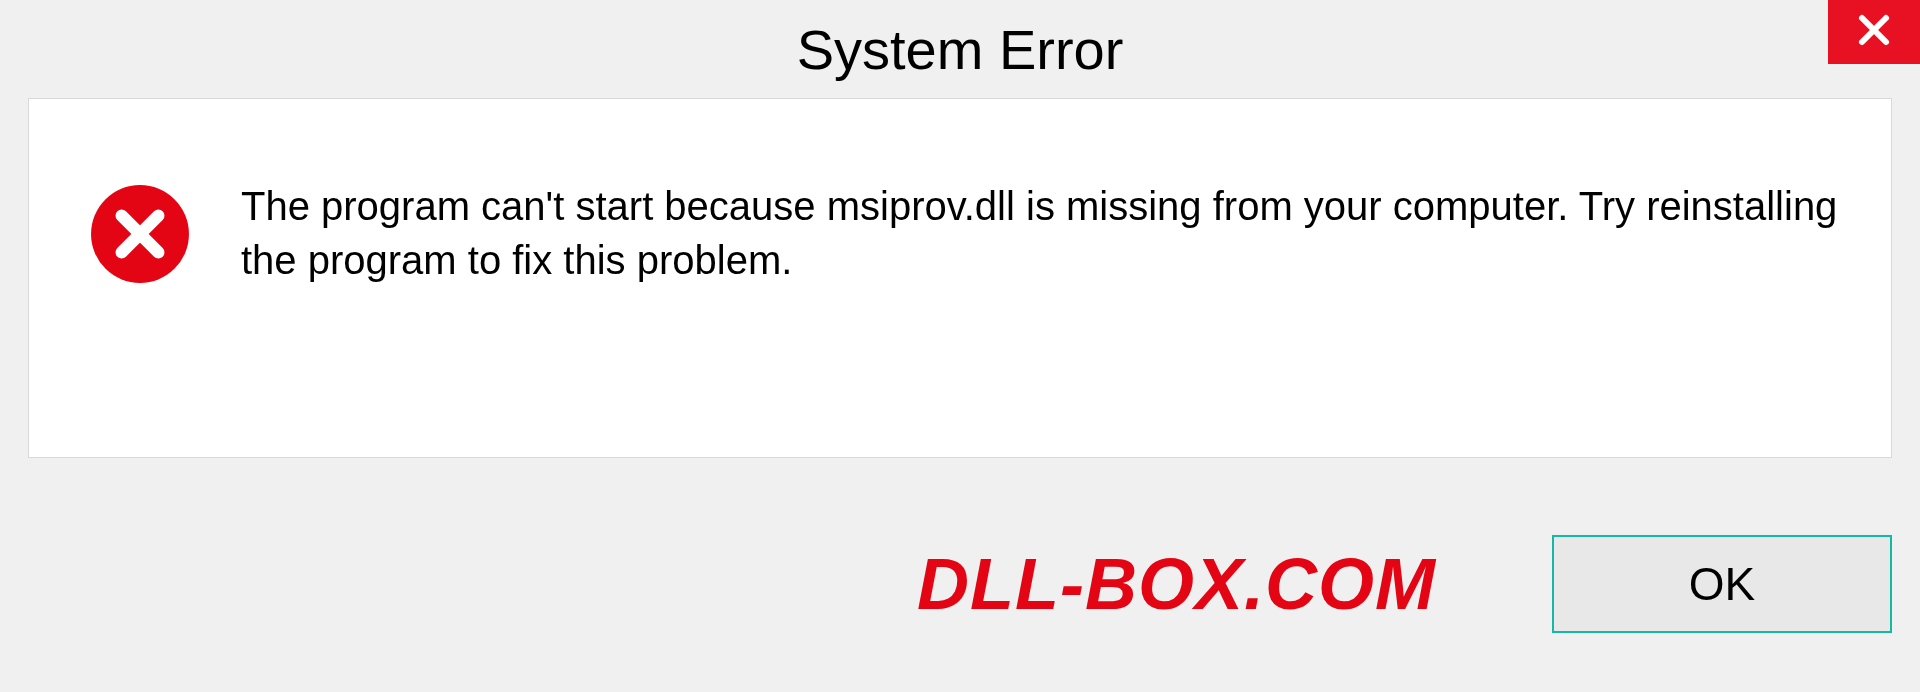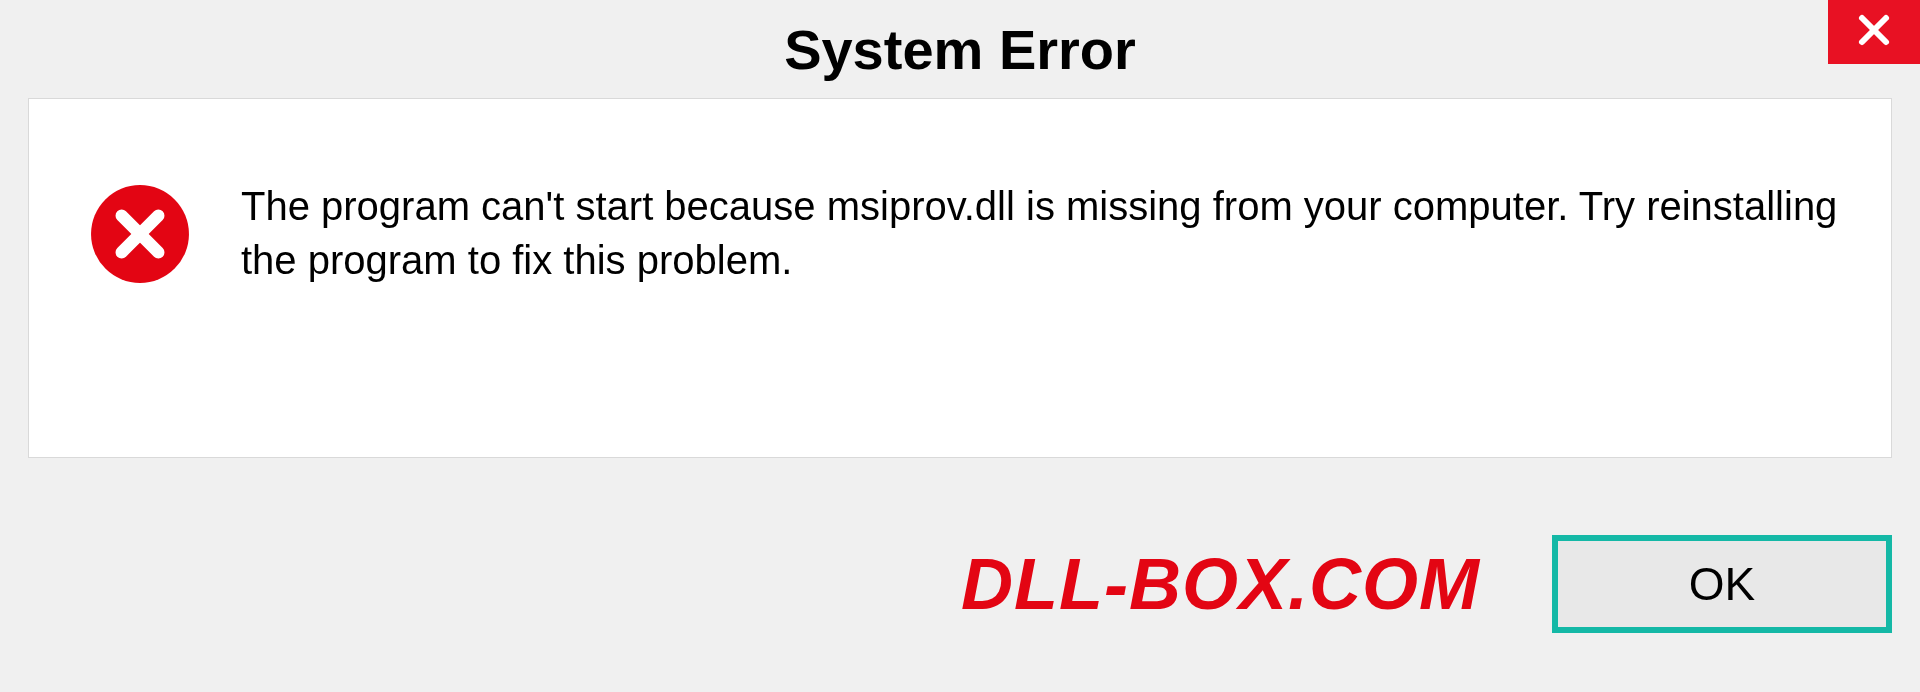--- a/index.html
+++ b/index.html
@@ -17,21 +17,21 @@
     }
     .titlebar {
       position: relative;
       height: 98px;
       display: flex;
       align-items: center;
       justify-content: center;
     }
     .title-text {
       font-size: 56px;
-      font-weight: 700;
+      font-weight: 400;
       color: #000;
       text-align: center;
     }
     .close-button {
       position: absolute;
       top: 0;
       right: 0;
       width: 92px;
       height: 64px;
       background: #e81123;
@@ -74,43 +74,42 @@
     }
     .footer {
       position: absolute;
       left: 28px;
       right: 28px;
       bottom: 28px;
       height: 160px;
       display: flex;
       align-items: center;
       justify-content: flex-end;
-      gap: 61px;
+      gap: 116px;
     }
     .watermark {
       font-size: 72px;
       font-weight: 800;
       color: #e30513;
       letter-spacing: 1px;
       font-family: "Arial Black", Arial, sans-serif;
       font-style: italic;
     }
     .ok-button {
       width: 340px;
       height: 98px;
       background: #e8e8e8;
-      border: 6px solid #14b8a6;
+      border: 2px solid #14b8a6;
       display: flex;
       align-items: center;
       justify-content: center;
       cursor: pointer;
       font-size: 46px;
       color: #000;
       font-family: "Segoe UI", Tahoma, Arial, sans-serif;
-      margin-left: 11px;
     }
   </style>
 </head>
 <body>
 
 <div class="titlebar">
   <div class="title-text">System Error</div>
   <div class="close-button">
     <span>
       <svg viewBox="0 0 24 24">

